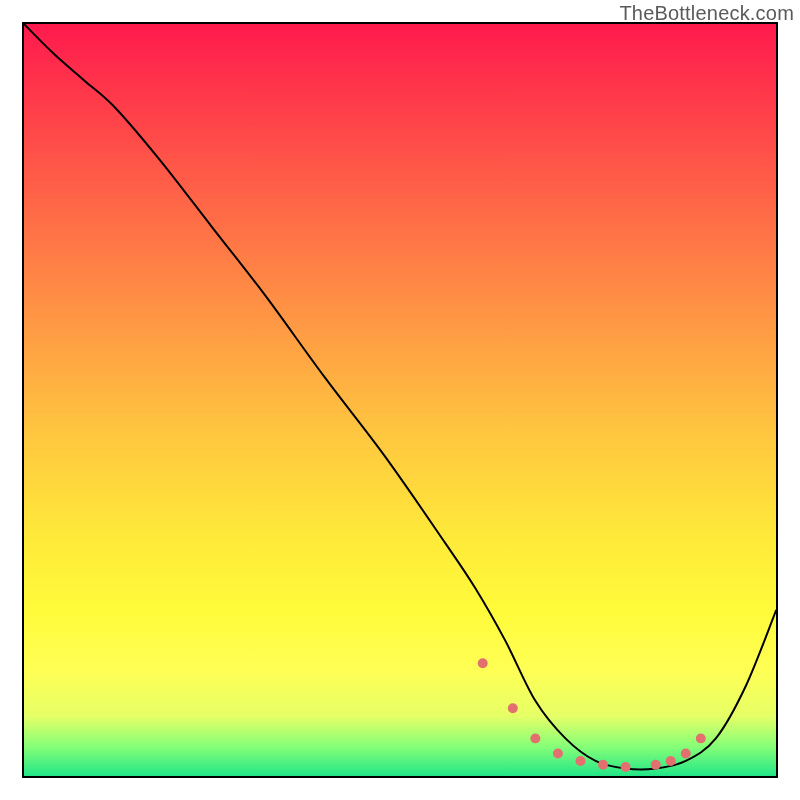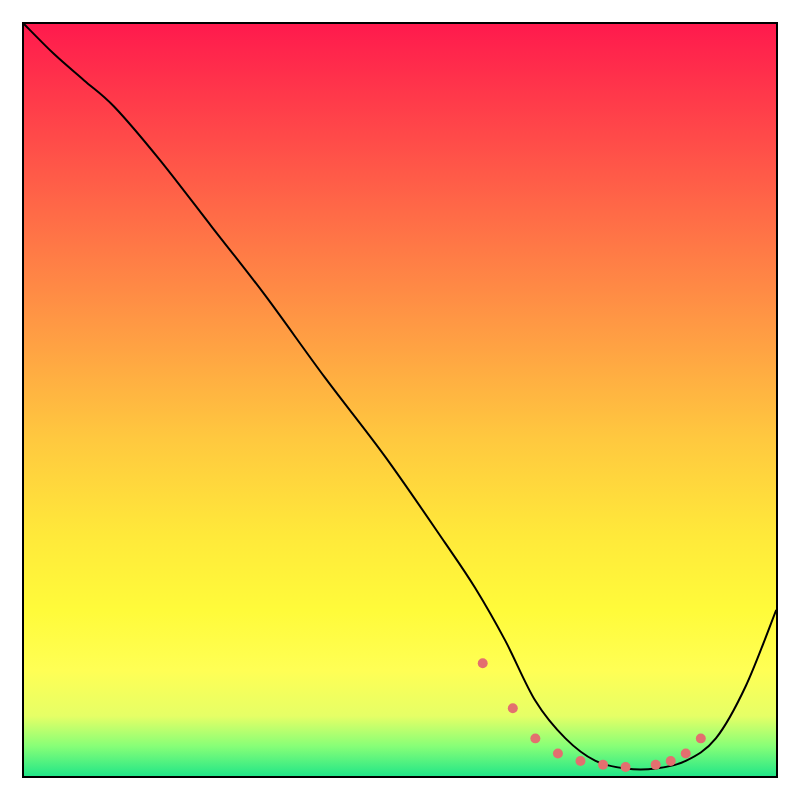--- a/index.html
+++ b/index.html
@@ -52,20 +52,21 @@
     left: 0;
     top: 0;
     width: 100%;
     height: 100%;
   }
 </style>
 </head>
 <body>
 
 <div class="chart-container">
+  <div class="watermark">TheBottleneck.com</div>
   <div class="plot-area">
     <div class="gradient-bg"></div>
     <svg class="curve" viewBox="0 0 756 756" preserveAspectRatio="none">
       <path id="curve-path" fill="none" stroke="#000" stroke-width="2" stroke-linecap="round" d="M 0,0 C 5.04,5.040000000000002 20.160000000000004,20.79000000000002 30.240000000000002,30.24000000000001 C 40.32,39.69 50.400000000000006,47.87999999999994 60.480000000000004,56.69999999999993 C 70.56,65.51999999999992 78.12,69.92999999999995 90.72,83.15999999999997 C 103.32,96.38999999999999 119.69999999999999,115.92000000000003 136.07999999999998,136.08000000000004 C 152.45999999999998,156.24000000000004 171.35999999999999,181.44000000000003 189,204.12 C 206.64000000000001,226.79999999999998 223.02,246.95999999999998 241.92000000000002,272.15999999999997 C 260.82000000000005,297.35999999999996 282.24,328.23 302.40000000000003,355.32 C 322.56000000000006,382.40999999999997 342.72,406.98 362.88,434.7 C 383.03999999999996,462.41999999999996 408.24,499.59 423.36,521.64 C 438.48,543.6899999999999 443.52,550.62 453.59999999999997,567 C 463.67999999999995,583.38 473.76,601.0200000000001 483.84000000000003,619.9200000000001 C 493.9200000000001,638.82 504.00000000000006,664.02 514.08,680.4 C 524.1600000000001,696.78 534.2399999999999,708.12 544.3199999999999,718.2 C 554.4,728.2800000000001 564.48,735.84 574.5600000000001,740.88 C 584.6400000000001,745.92 594.72,747.1800000000001 604.8000000000001,748.44 C 614.8800000000001,749.7 624.96,749.7 635.04,748.44 C 645.1199999999999,747.1800000000001 655.1999999999999,745.92 665.28,740.88 C 675.36,735.84 685.4399999999999,730.8000000000001 695.52,718.2 C 705.6,705.6 715.68,686.6999999999999 725.76,665.28 C 735.84,643.86 750.96,602.2800000000001 756,589.6800000000001"></path>
       <g id="marker-group">
           <circle cx="461.15999999999997" cy="642.6" r="5" fill="#e36f6f"></circle>
           <circle cx="491.40000000000003" cy="687.96" r="5" fill="#e36f6f"></circle>
           <circle cx="514.08" cy="718.2" r="5" fill="#e36f6f"></circle>
           <circle cx="536.76" cy="733.32" r="5" fill="#e36f6f"></circle>
           <circle cx="559.4399999999999" cy="740.88" r="5" fill="#e36f6f"></circle>

